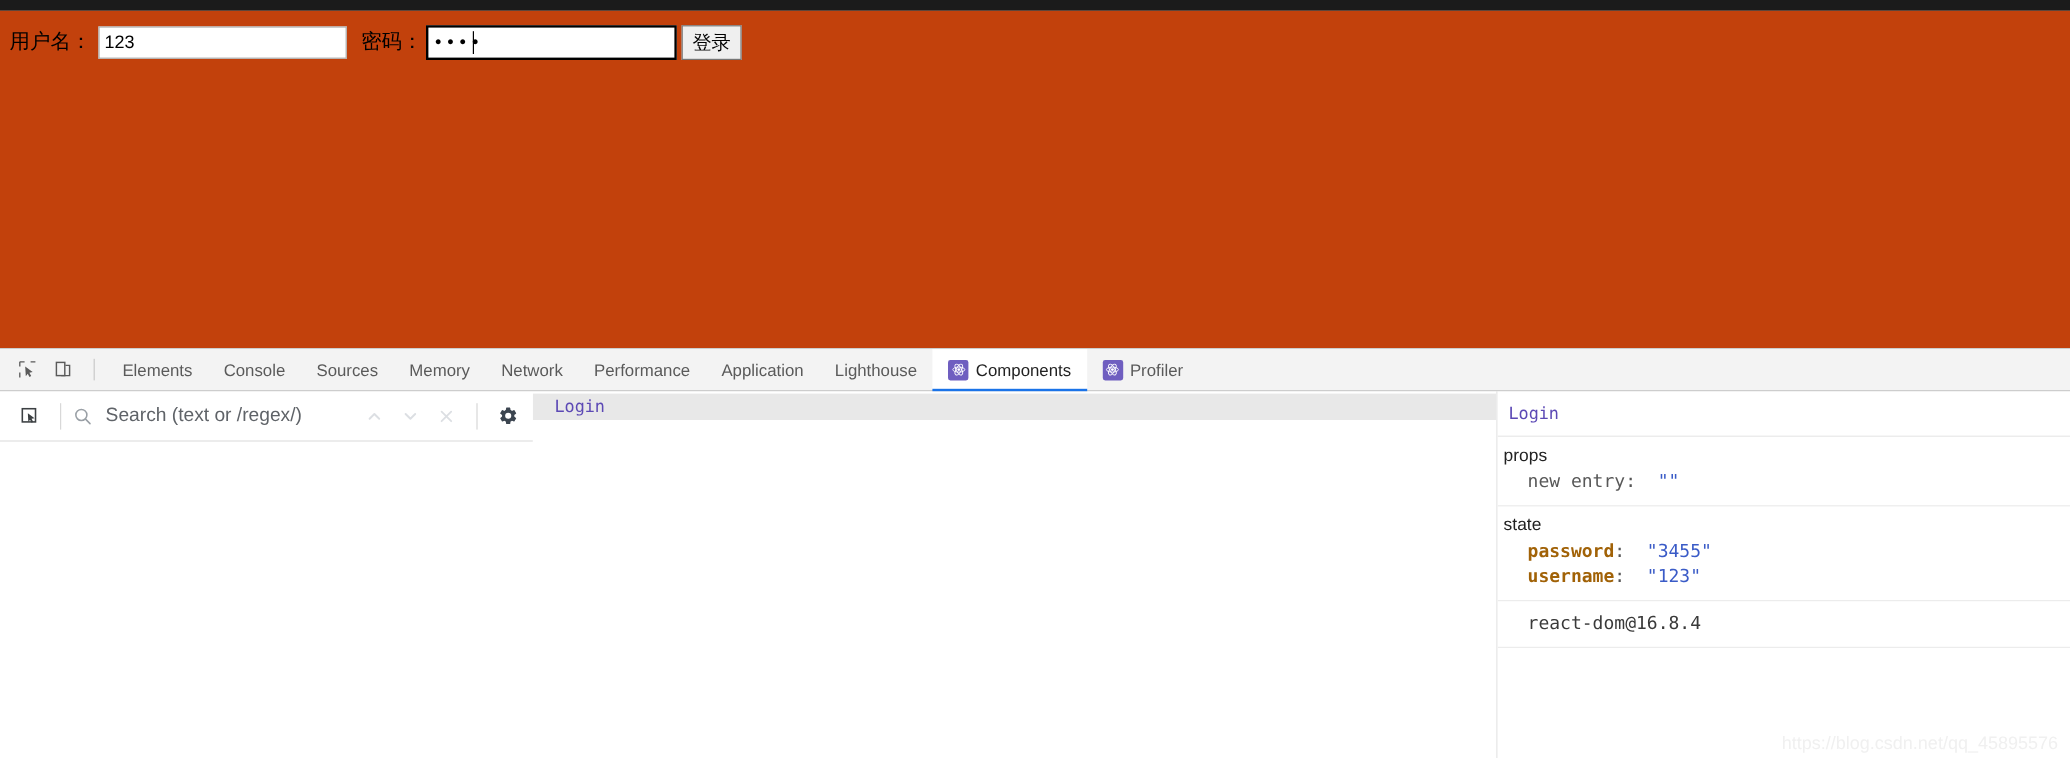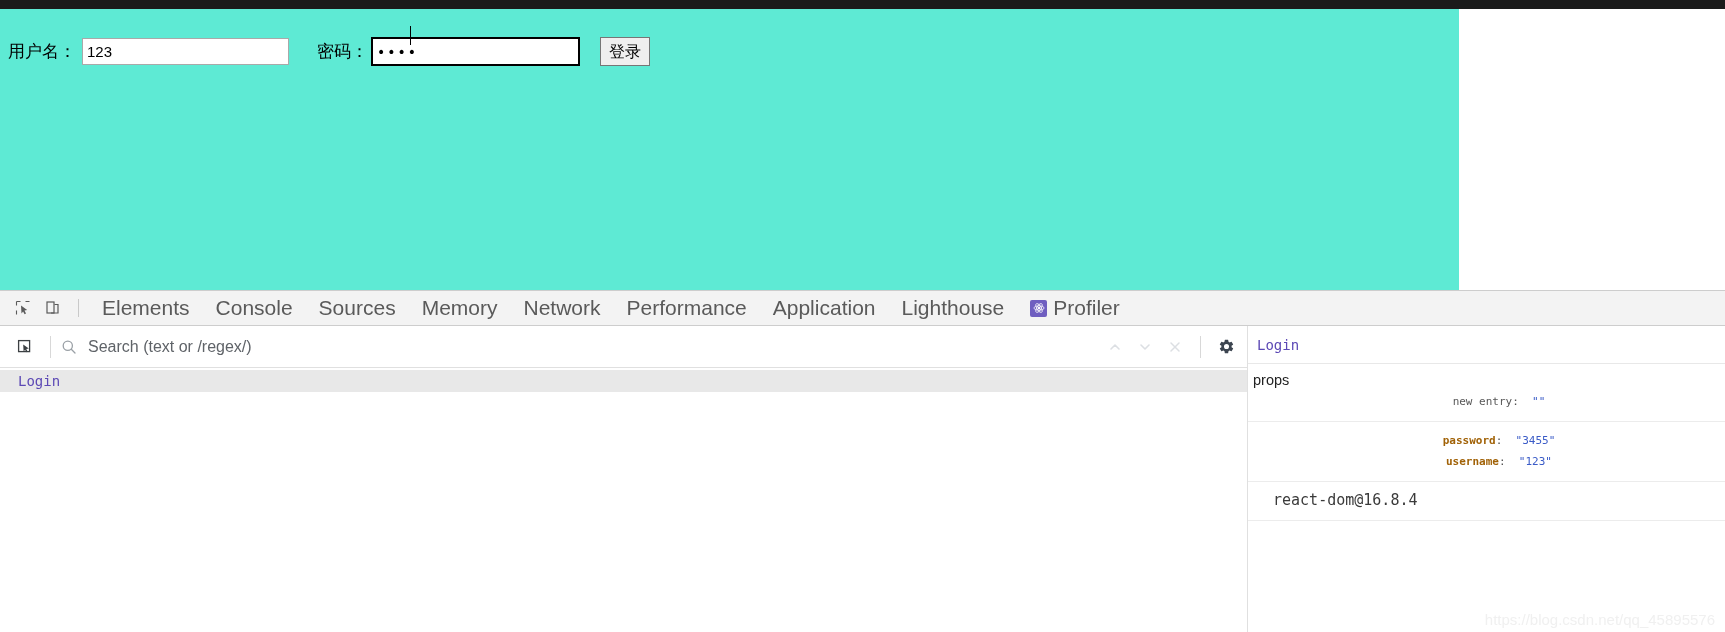--- a/index.html
+++ b/index.html
@@ -16,22 +16,22 @@
   
   .top-strip {
     position: absolute; top: 0; left: 0;
     width: 1725px; height: 9px;
     background: #1b1b1b;
   }
 
   
   .page-area {
     position: absolute; top: 9px; left: 0;
-    width: 1459px; height: 281px;
-    background: #5eead4;
+    width: 1725px; height: 281px;
+    background: #c2410c;
   }
   .login-form {
     position: absolute; top: 12px; left: 8px;
     display: flex; align-items: center;
     font-size: 17px; color: #000;
   }
   .form-label {
     font-family: "DejaVu Sans", sans-serif;
     font-size: 17px; color: #000;
     white-space: nowrap;
@@ -39,21 +39,21 @@
   }
   .text-input {
     width: 207px; height: 27px;
     border: 1px solid #a9a9a9;
     background: #fff;
     font-family: "Liberation Sans", sans-serif;
     font-size: 15px;
     color: #000;
     padding: 0 4px;
     outline: none;
-    margin: 16px;
+    margin: 0;
   }
   .text-input.focused {
     border: 2px solid #000;
     width: 209px; height: 29px;
   }
   .pw-shell {
     position: relative; display: inline-block;
   }
   .pw-dots {
     position: absolute; left: 6px; top: 50%; transform: translateY(-50%);
@@ -96,21 +96,21 @@
   .tb-icon {
     width: 30px; display: flex; align-items: center; justify-content: center;
     cursor: pointer;
   }
   .tb-sep {
     width: 1px; margin: 8px 10px; background: #c9c9c9;
   }
   .tab {
     display: flex; align-items: center; gap: 6px;
     padding: 0 13px;
-    font-size: 21px;
+    font-size: 14px;
     color: #5a5a5a;
     font-family: "Liberation Sans", sans-serif;
     cursor: pointer;
     position: relative;
     background: transparent;
   }
   .tab.active {
     color: #222;
     background: #fff;
   }
@@ -128,21 +128,21 @@
 
   
   .dt-body {
     display: flex;
     height: 306px;
   }
   .dt-left {
     width: 1248px;
     border-right: 1px solid #e0e0e0;
     background: #fff;
-    display: flex; flex-direction: column;
+    display: flex; flex-direction: row;
   }
   .searchbar {
     height: 42px;
     display: flex; align-items: center;
     border-bottom: 1px solid #e0e0e0;
     padding-left: 10px;
   }
   .sb-icon-btn {
     width: 30px; height: 30px;
     display: flex; align-items: center; justify-content: center;
@@ -205,24 +205,23 @@
     font-family: "Liberation Sans", sans-serif;
     font-size: 14.5px;
     color: #222;
     padding-left: 5px;
     margin-bottom: 3px;
   }
   .kv-row {
     display: flex; align-items: baseline;
     padding-left: 25px;
     font-family: "DejaVu Sans Mono", monospace;
-    font-size: 11px;
+    font-size: 15px;
     line-height: 21px;
     white-space: pre;
-    justify-content: center;
   }
   .k-plain { color: #585858; }
   .k-name  { color: #a16207; font-weight: bold; }
   .k-colon { color: #555; }
   .v-str   { color: #3a5bc7; }
   .plain-line {
     padding-left: 25px;
     font-family: "DejaVu Sans Mono", monospace;
     font-size: 15px;
     line-height: 21px;
@@ -294,31 +293,44 @@
           </div>
           <div class="tab">
             <span>Performance</span>
           </div>
           <div class="tab">
             <span>Application</span>
           </div>
           <div class="tab">
             <span>Lighthouse</span>
           </div>
-          <div class="tab">
+          <div class="tab active">
             <span class="react-badge">
               <svg width="12" height="12" viewBox="0 0 24 24">
                 <circle cx="12" cy="12" r="2.4" fill="#fff"></circle>
                 <g fill="none" stroke="#fff" stroke-width="1.5">
                   <ellipse cx="12" cy="12" rx="10" ry="4.2"></ellipse>
                   <ellipse cx="12" cy="12" rx="10" ry="4.2" transform="rotate(60 12 12)"></ellipse>
                   <ellipse cx="12" cy="12" rx="10" ry="4.2" transform="rotate(120 12 12)"></ellipse>
                 </g>
               </svg>
             </span>
+            <span>Components</span>
+          </div>
+          <div class="tab">
+            <span class="react-badge">
+              <svg width="12" height="12" viewBox="0 0 24 24">
+                <circle cx="12" cy="12" r="2.4" fill="#fff"></circle>
+                <g fill="none" stroke="#fff" stroke-width="1.5">
+                  <ellipse cx="12" cy="12" rx="10" ry="4.2"></ellipse>
+                  <ellipse cx="12" cy="12" rx="10" ry="4.2" transform="rotate(60 12 12)"></ellipse>
+                  <ellipse cx="12" cy="12" rx="10" ry="4.2" transform="rotate(120 12 12)"></ellipse>
+                </g>
+              </svg>
+            </span>
             <span>Profiler</span>
           </div>
         </div>
     </div>
 
     <div class="dt-body">
 
       <div class="dt-left">
         <div class="searchbar">
           <div class="sb-icon-btn">
@@ -367,20 +379,21 @@
       </div>
 
       <div class="dt-right">
         <div class="insp-header">Login</div>
         <div id="insp-host">
             <div class="insp-section">
               <div class="insp-title">props</div>
               <div class="kv-row"><span class="k-plain">new entry</span><span class="k-colon">:&nbsp;&nbsp;</span><span class="v-str">""</span></div>
             </div>
             <div class="insp-section">
+              <div class="insp-title">state</div>
               <div class="kv-row"><span class="k-name">password</span><span class="k-colon">:&nbsp;&nbsp;</span><span class="v-str">"3455"</span></div>
               <div class="kv-row"><span class="k-name">username</span><span class="k-colon">:&nbsp;&nbsp;</span><span class="v-str">"123"</span></div>
             </div>
             <div class="insp-section">
               <div class="plain-line">react-dom@16.8.4</div>
             </div>
           </div>
       </div>
 
     </div>

